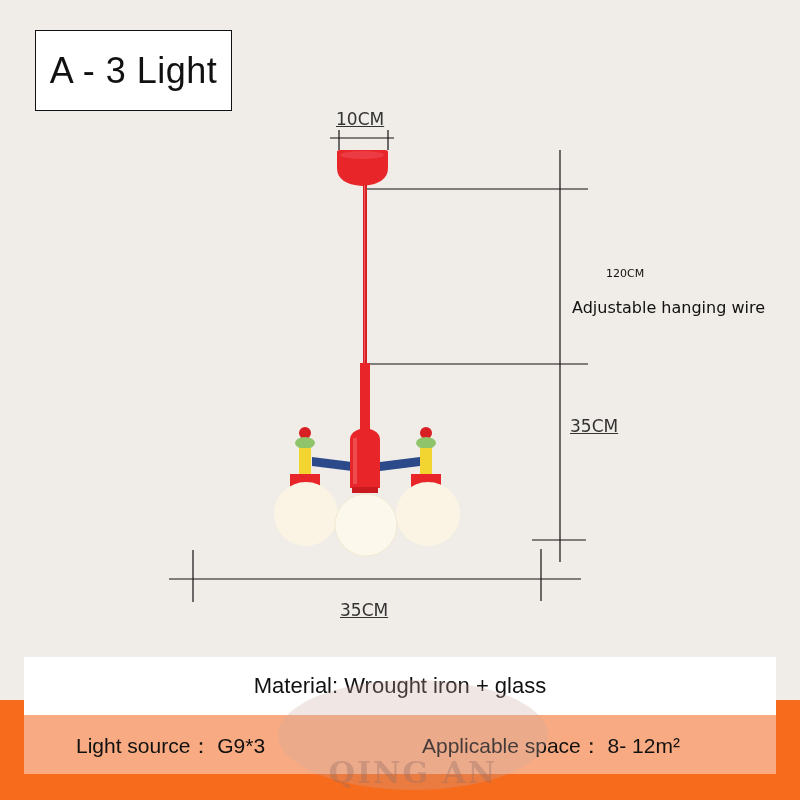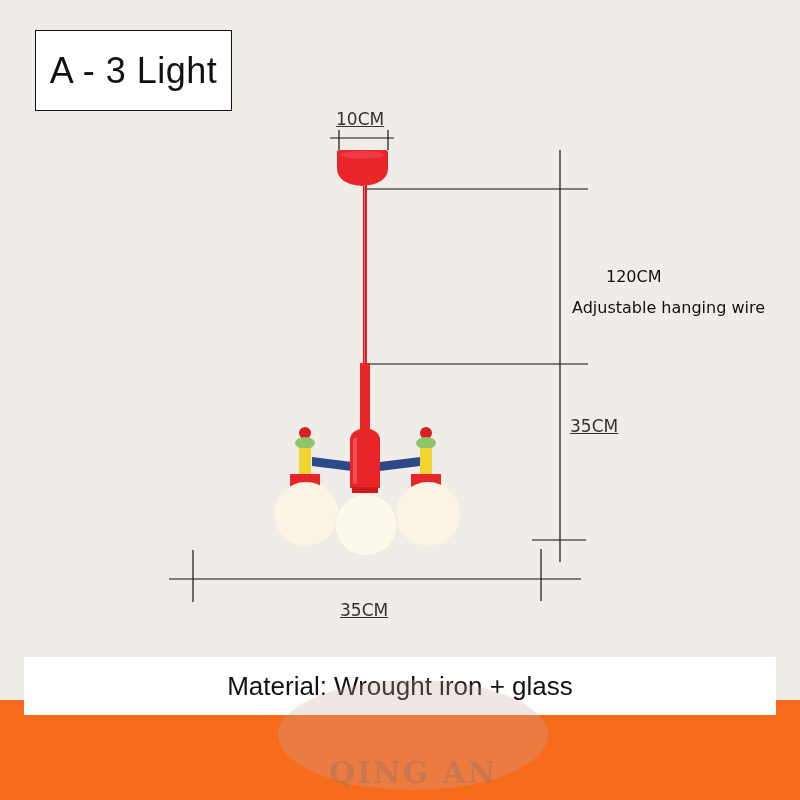--- a/index.html
+++ b/index.html
@@ -2,21 +2,21 @@
 <html><head>
 <meta charset="utf-8">
 <style>
   html,body{margin:0;padding:0;}
   body{width:800px;height:800px;position:relative;overflow:hidden;background:#f0ede8;font-family:"Liberation Sans",sans-serif;}
   .title-box{position:absolute;left:35px;top:30px;width:197px;height:81px;background:#fff;border:1.5px solid #111;box-sizing:border-box;display:flex;align-items:center;justify-content:center;font-size:36px;color:#111;letter-spacing:0.5px;}
   .dim-label{position:absolute;color:#333;font-size:17px;font-family:"DejaVu Sans",sans-serif;text-decoration:underline;}
   .note{position:absolute;color:#111;font-size:17px;font-family:"DejaVu Sans",sans-serif;}
   .orange-band{position:absolute;left:0;top:700px;width:800px;height:100px;background:#f76b1c;}
   .spec-panel{position:absolute;left:24px;top:657px;width:752px;height:117px;}
-  .spec-top{position:absolute;left:0;top:0;width:752px;height:58px;background:#fff;display:flex;align-items:center;justify-content:center;font-size:26px;color:#111;}
+  .spec-top{position:absolute;left:0;top:0;width:752px;height:58px;background:#fff;display:flex;align-items:center;justify-content:center;font-size:22px;color:#111;}
   .spec-bottom{position:absolute;left:0;top:58px;width:752px;height:59px;background:#f8ab82;font-size:21px;color:#111;}
   .spec-bottom span{position:absolute;top:17px;}
   .watermark{position:absolute;left:278px;top:680px;width:270px;height:110px;border-radius:50%;background:rgba(200,170,160,0.28);display:flex;align-items:flex-end;justify-content:center;}
   .watermark span{font-family:"DejaVu Serif",serif;font-weight:bold;font-size:30px;color:rgba(150,110,100,0.35);letter-spacing:2px;}
   svg{position:absolute;left:0;top:0;}
 </style>
 </head>
 <body>
 
 <div class="title-box">A - 3 Light</div>
@@ -79,24 +79,28 @@
     <line x1="370" y1="364" x2="588" y2="364"></line>
     <line x1="532" y1="540" x2="586" y2="540"></line>
 
     <line x1="169" y1="579" x2="581" y2="579"></line>
     <line x1="193" y1="550" x2="193" y2="602"></line>
     <line x1="541" y1="549" x2="541" y2="601"></line>
   </g>
 </svg>
 
 <div class="dim-label" style="left:336px;top:109px;">10CM</div>
-<div class="note" style="left:606px;top:267px;font-size:16px;">120CM</div>
+<div class="note" style="left:606px;top:267px;font-size:11px;">120CM</div>
 <div class="note" style="left:572px;top:298px;font-size:16px;">Adjustable hanging wire</div>
 <div class="dim-label" style="left:570px;top:416px;">35CM</div>
 <div class="dim-label" style="left:340px;top:600px;">35CM</div>
 
 <div class="orange-band"></div>
 <div class="spec-panel">
   <div class="spec-top">Material: Wrought iron + glass</div>
+  <div class="spec-bottom">
+    <span style="left:52px;">Light source： G9*3</span>
+    <span style="left:398px;">Applicable space： 8- 12m²</span>
+  </div>
 </div>
 <div class="watermark">
   <span>QING AN</span>
 </div>
 
 </body></html>

